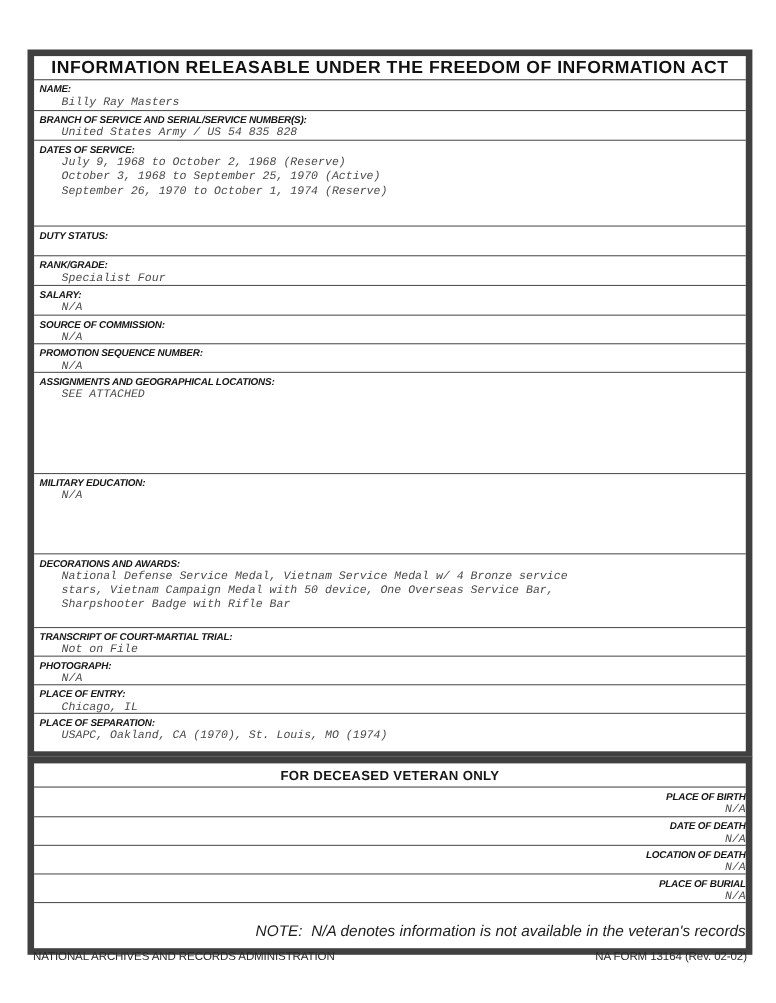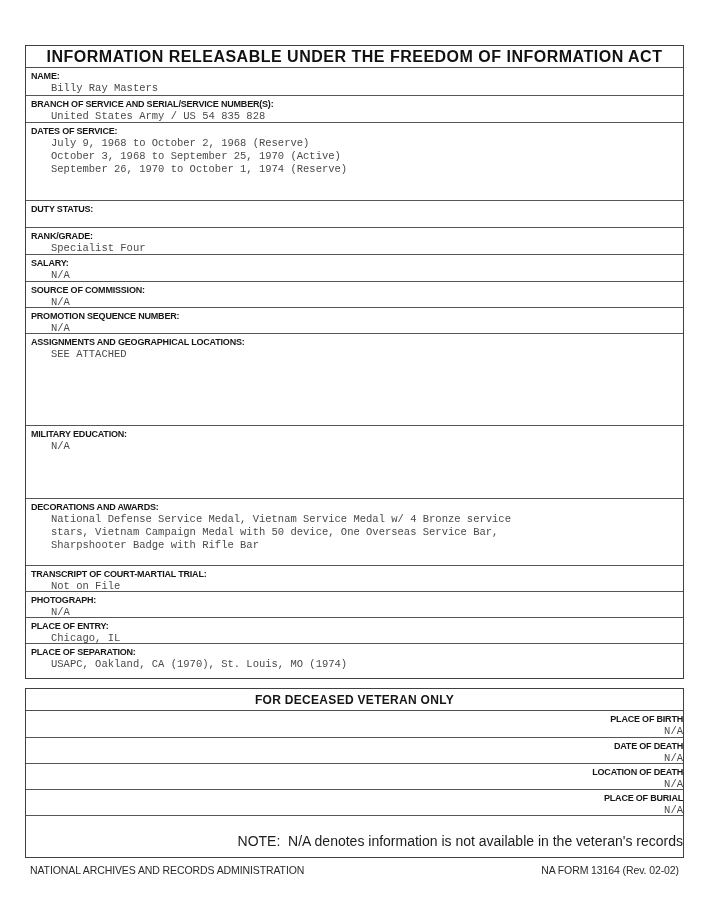--- a/index.html
+++ b/index.html
@@ -3,38 +3,38 @@
 <meta charset="utf-8">
 <style>
   * { margin: 0; padding: 0; box-sizing: border-box; }
   html, body { width: 705px; height: 912px; background: #ffffff; overflow: hidden; }
   body { font-family: "Liberation Sans", sans-serif; position: relative; }
 
   .page { position: absolute; top: 0; left: 0; width: 705px; height: 912px; background: #fff; }
 
   .form-box {
     position: absolute; left: 25px; width: 659px;
-    border: 1px solid #404040; background: #fff;
+    border: 6px solid #404040; background: #fff;
   }
   .box-main { top: 45px; }
   .box-deceased { top: 688px; text-align: right; }
 
   .title-row {
     height: 22px; border-bottom: 1px solid #4d4d4d;
     display: flex; align-items: center; justify-content: center;
     font-size: 16px; font-weight: bold; letter-spacing: 0.5px; color: #111;
     white-space: nowrap;
   }
   .section-header-row {
     height: 22px; border-bottom: 1px solid #4d4d4d;
     display: flex; align-items: center; justify-content: center;
     font-size: 12px; font-weight: bold; letter-spacing: 0.3px; color: #151515;
   }
 
-  .row { border-bottom: 1px solid #555; overflow: hidden; }
+  .row { border-bottom: 1px solid #555; overflow: hidden; font-style: italic; }
   .form-box .row:last-child { border-bottom: none; }
 
   .lbl {
     font-size: 9px; font-weight: bold; letter-spacing: -0.2px;
     color: #161616; padding: 3px 0 0 5px; line-height: 1.15;
   }
   .val {
     font-family: "Liberation Mono", "DejaVu Sans Mono", monospace;
     font-size: 10.5px; line-height: 13px; color: #4a4a4a;
     padding: 1px 0 0 25px; white-space: pre-line;

